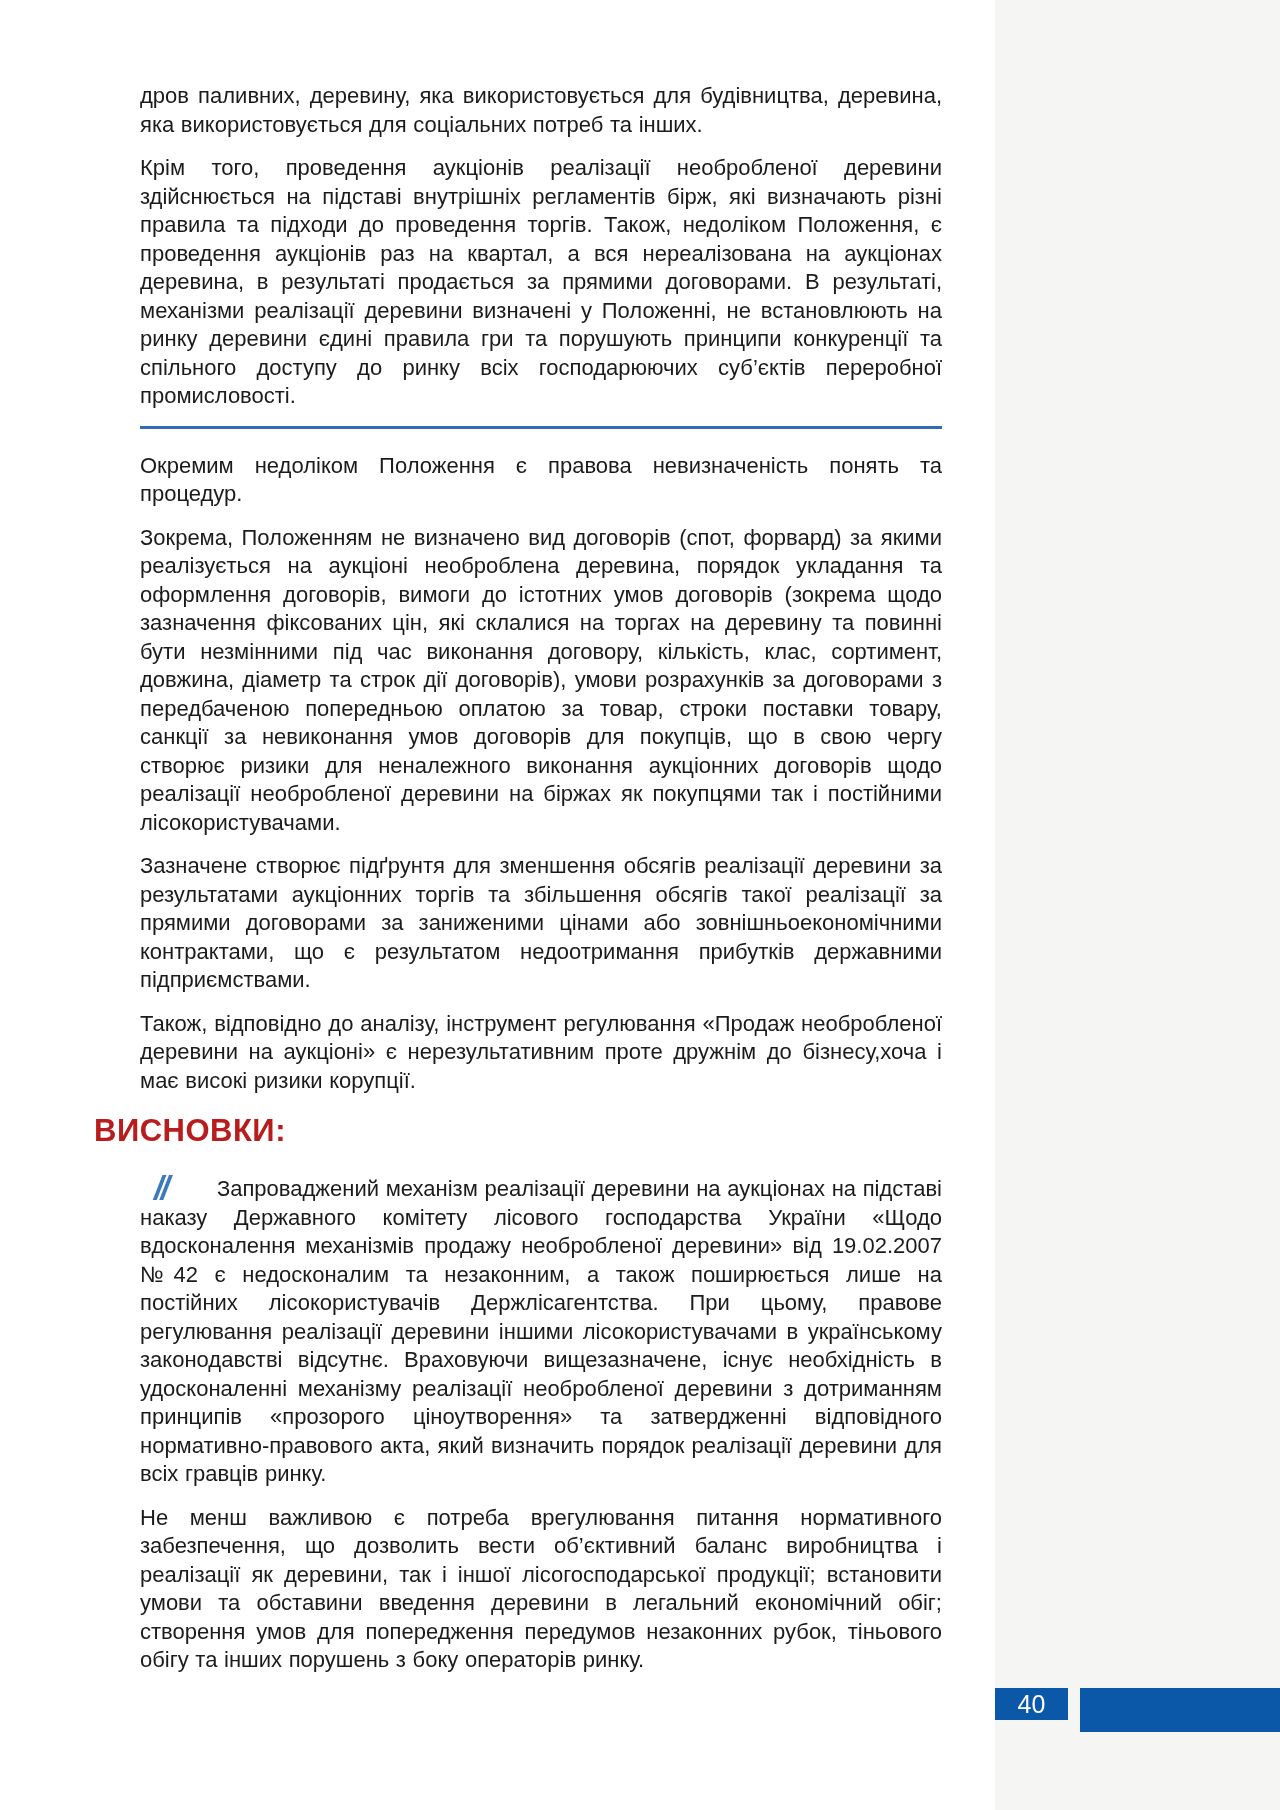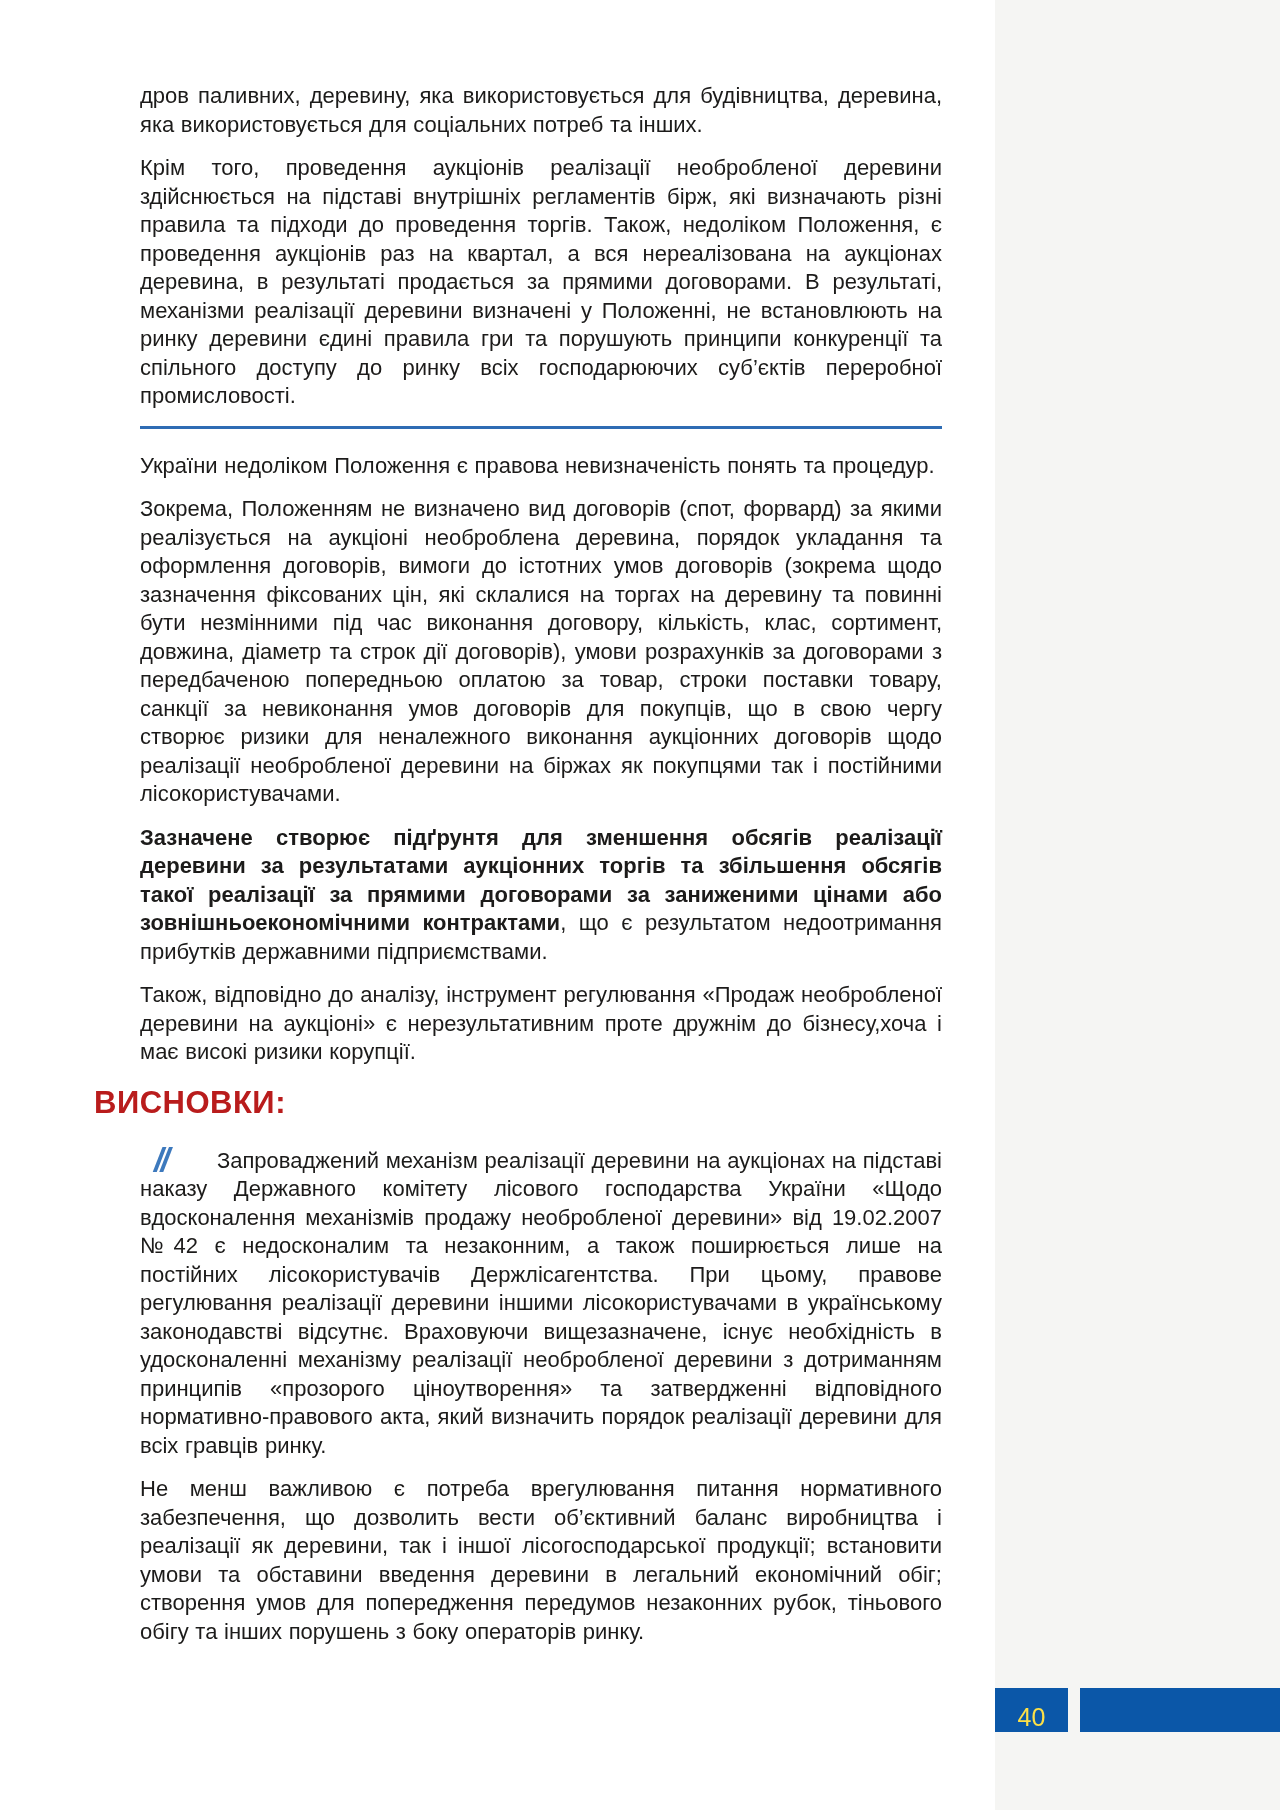--- a/index.html
+++ b/index.html
@@ -24,21 +24,21 @@
     left: 140px; top: 82px;
     width: 802px;
   }
   .para {
     font-size: 22px;
     line-height: 28.5px;
     text-align: justify;
     margin-bottom: 15px;
     word-spacing: 0.5px;
   }
-  .para.bold-mixed .bold-part { font-weight: bold; }
+  .para.bold-mixed .bold-part { font-weight: normal; }
   .divider {
     border: none;
     height: 3px;
     background: #2e6cb4;
     margin: 7px 0 23px 0;
   }
   .conclusions-heading {
     color: #b91c1c;
     font-size: 31px;
     font-weight: bold;
@@ -52,26 +52,26 @@
     font-size: 34px;
     letter-spacing: -3px;
     margin-left: 14px;
     margin-right: 50px;
     vertical-align: -3px;
     line-height: 0;
   }
   .page-number-block {
     position: absolute;
     left: 995px; top: 1688px;
-    width: 73px; height: 44px;
+    width: 73px; height: 32px;
     background: #0b57a8;
-    color: #fde047;
+    color: #ffffff;
     font-size: 25px;
     display: flex;
-    align-items: flex-end;
+    align-items: center;
     justify-content: center;
   }
   .bottom-accent-bar {
     position: absolute;
     left: 1080px; top: 1688px;
     width: 200px; height: 44px;
     background: #0b57a8;
   }
 </style>
 </head>
@@ -80,21 +80,21 @@
 <div class="sidebar-strip"></div>
 
 <div class="content">
 
   <p class="para">дров паливних, деревину, яка використовується для будівництва, деревина, яка використовується для соціальних потреб та інших.</p>
 
   <p class="para">Крім того, проведення аукціонів реалізації необробленої деревини здійснюється на підставі внутрішніх регламентів бірж, які визначають різні правила та підходи до проведення торгів. Також, недоліком Положення, є проведення аукціонів раз на квартал, а вся нереалізована на аукціонах деревина, в результаті продається за прямими договорами. В результаті, механізми реалізації деревини визначені у Положенні, не встановлюють на ринку деревини єдині правила гри та порушують принципи конкуренції та спільного доступу до ринку всіх господарюючих суб’єктів переробної промисловості.</p>
 
   <hr class="divider">
 
-  <p class="para">України недоліком Положення є правова невизначеність понять та процедур.</p>
+  <p class="para">Окремим недоліком Положення є правова невизначеність понять та процедур.</p>
 
   <p class="para">Зокрема, Положенням не визначено вид договорів (спот, форвард) за якими реалізується на аукціоні необроблена деревина, порядок укладання та оформлення договорів, вимоги до істотних умов договорів (зокрема щодо зазначення фіксованих  цін, які склалися на торгах на деревину та повинні бути незмінними під час виконання договору, кількість, клас, сортимент, довжина, діаметр та строк дії договорів), умови розрахунків за договорами з передбаченою попередньою оплатою за товар, строки поставки товару, санкції за невиконання умов договорів для покупців, що в свою чергу створює ризики для неналежного виконання аукціонних договорів щодо реалізації необробленої деревини на біржах як покупцями так і постійними лісокористувачами.</p>
 
   <p class="para bold-mixed"><span class="bold-part">Зазначене створює підґрунтя для зменшення обсягів реалізації деревини за результатами аукціонних торгів та збільшення обсягів такої реалізації за прямими договорами за заниженими цінами або зовнішньоекономічними контрактами</span><span>, що є результатом недоотримання прибутків державними підприємствами.</span></p>
 
   <p class="para">Також, відповідно до аналізу, інструмент регулювання «Продаж необробленої деревини на аукціоні» є нерезультативним проте дружнім до бізнесу,хоча і має високі ризики корупції.</p>
 
   <h2 class="conclusions-heading">ВИСНОВКИ:</h2>
 
   <p class="para conclusion-first"><span class="slashes">//</span><span>Запроваджений механізм реалізації деревини на аукціонах на підставі наказу Державного комітету лісового господарства України «Щодо вдосконалення механізмів продажу необробленої деревини» від 19.02.2007  №42 є недосконалим та незаконним, а також поширюється лише на постійних лісокористувачів Держлісагентства. При цьому, правове регулювання реалізації деревини іншими лісокористувачами в українському законодавстві відсутнє. Враховуючи вищезазначене, існує необхідність в удосконаленні механізму реалізації необробленої деревини з дотриманням принципів «прозорого ціноутворення» та затвердженні відповідного нормативно-правового акта, який визначить порядок реалізації деревини для всіх гравців ринку.</span></p>

